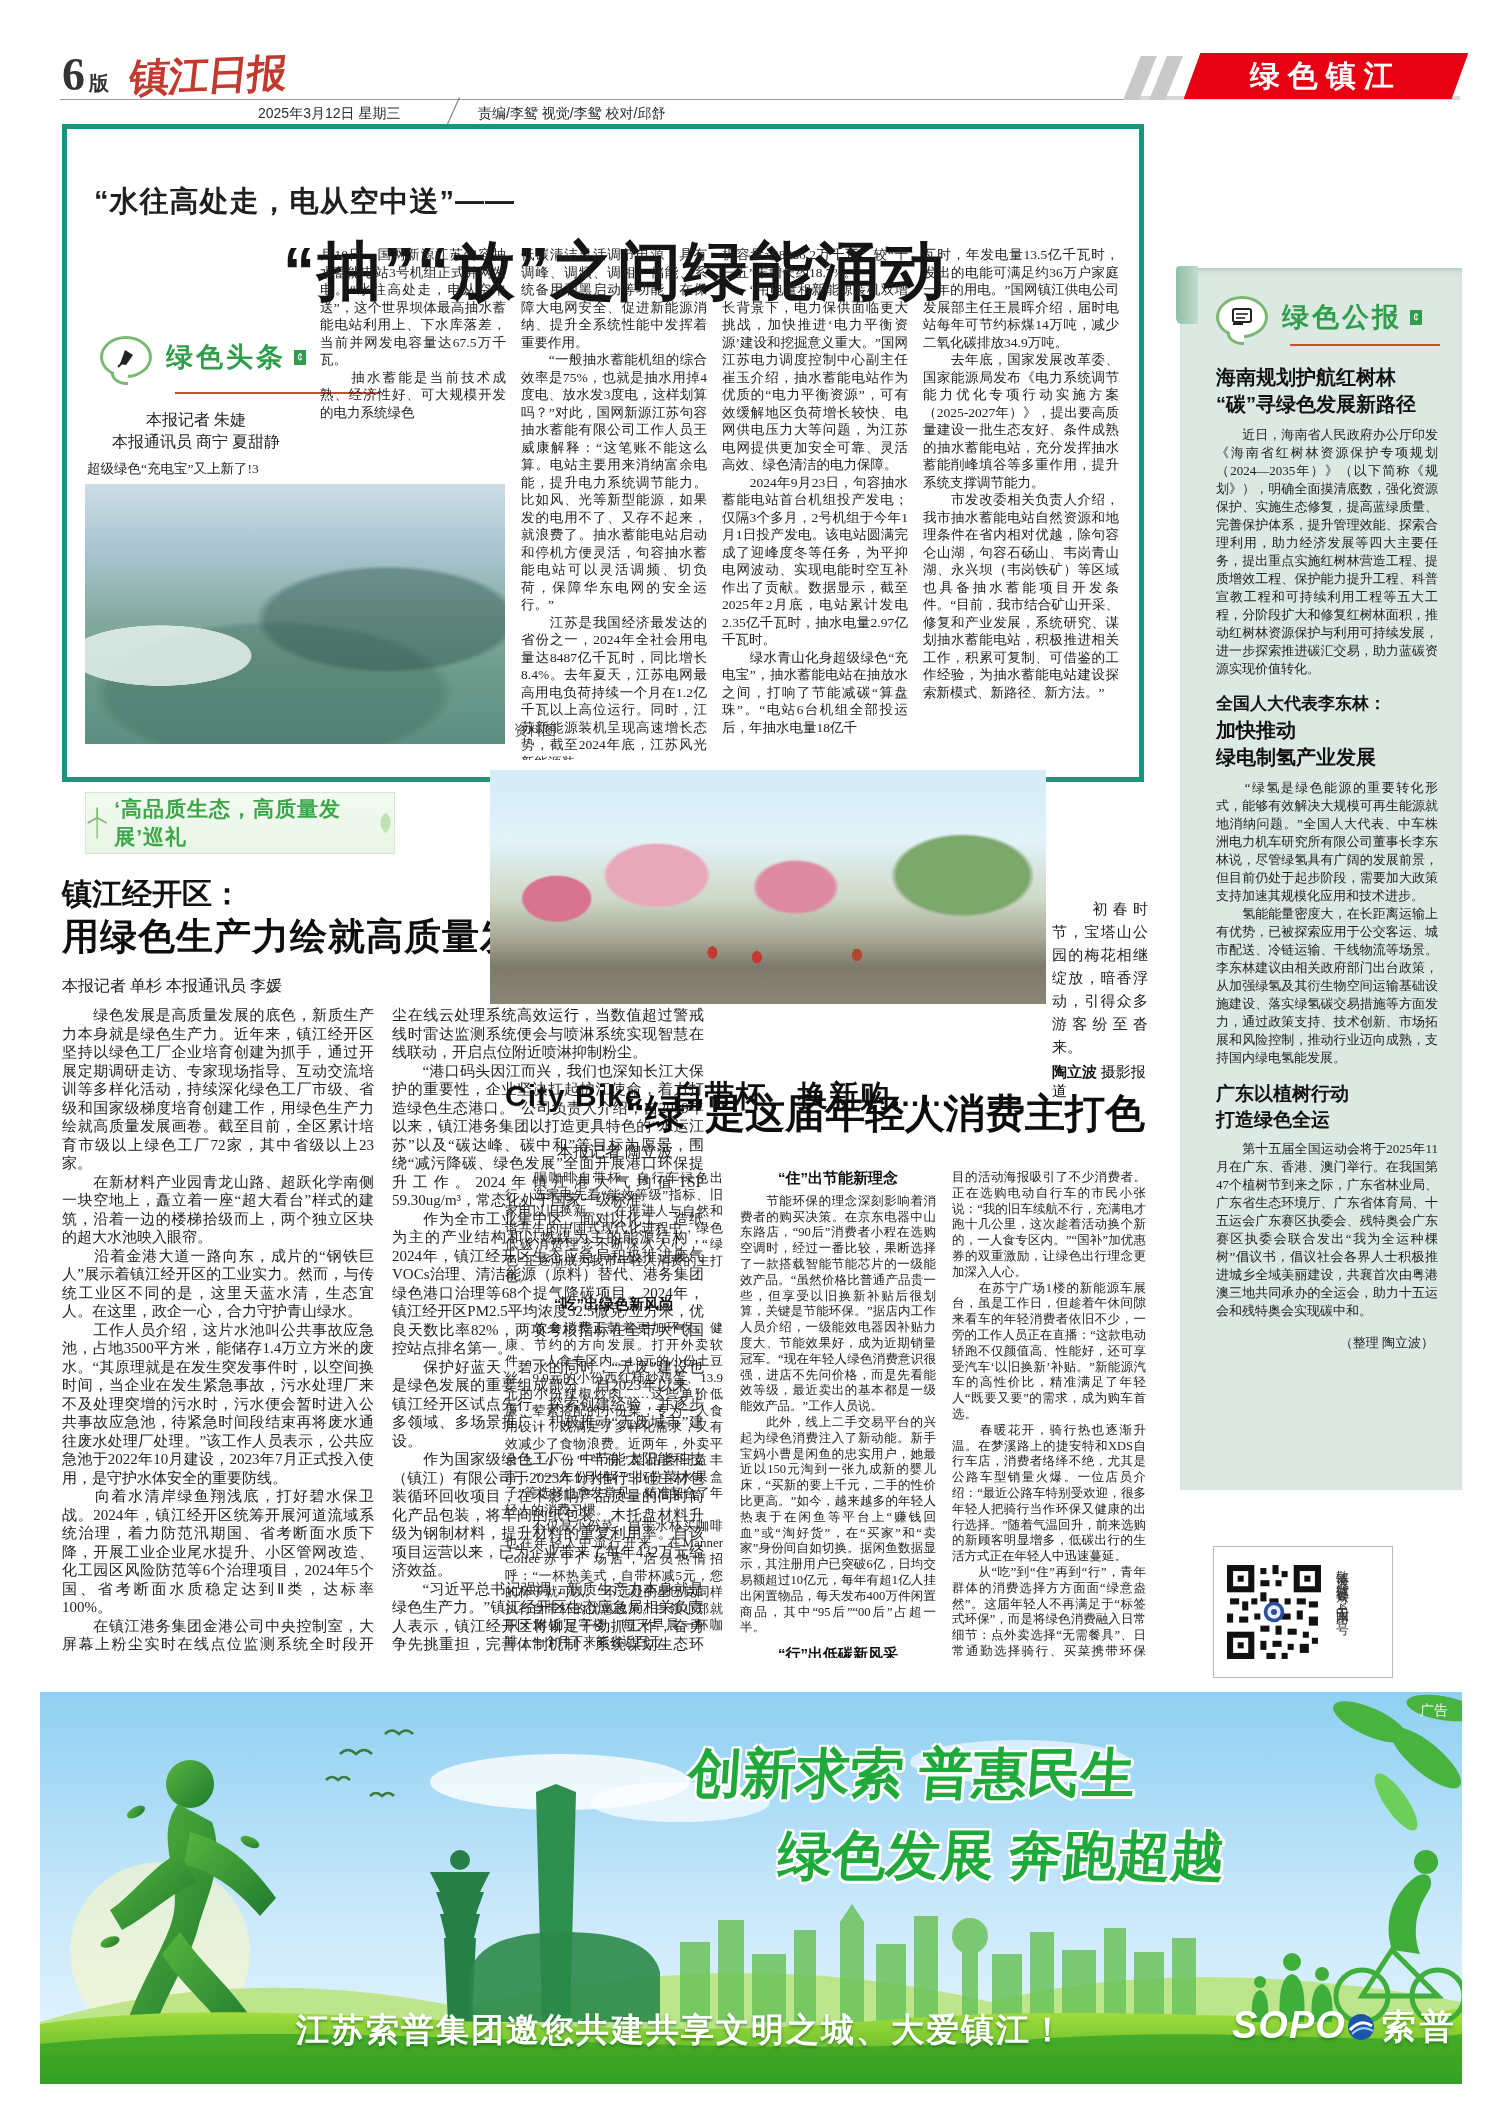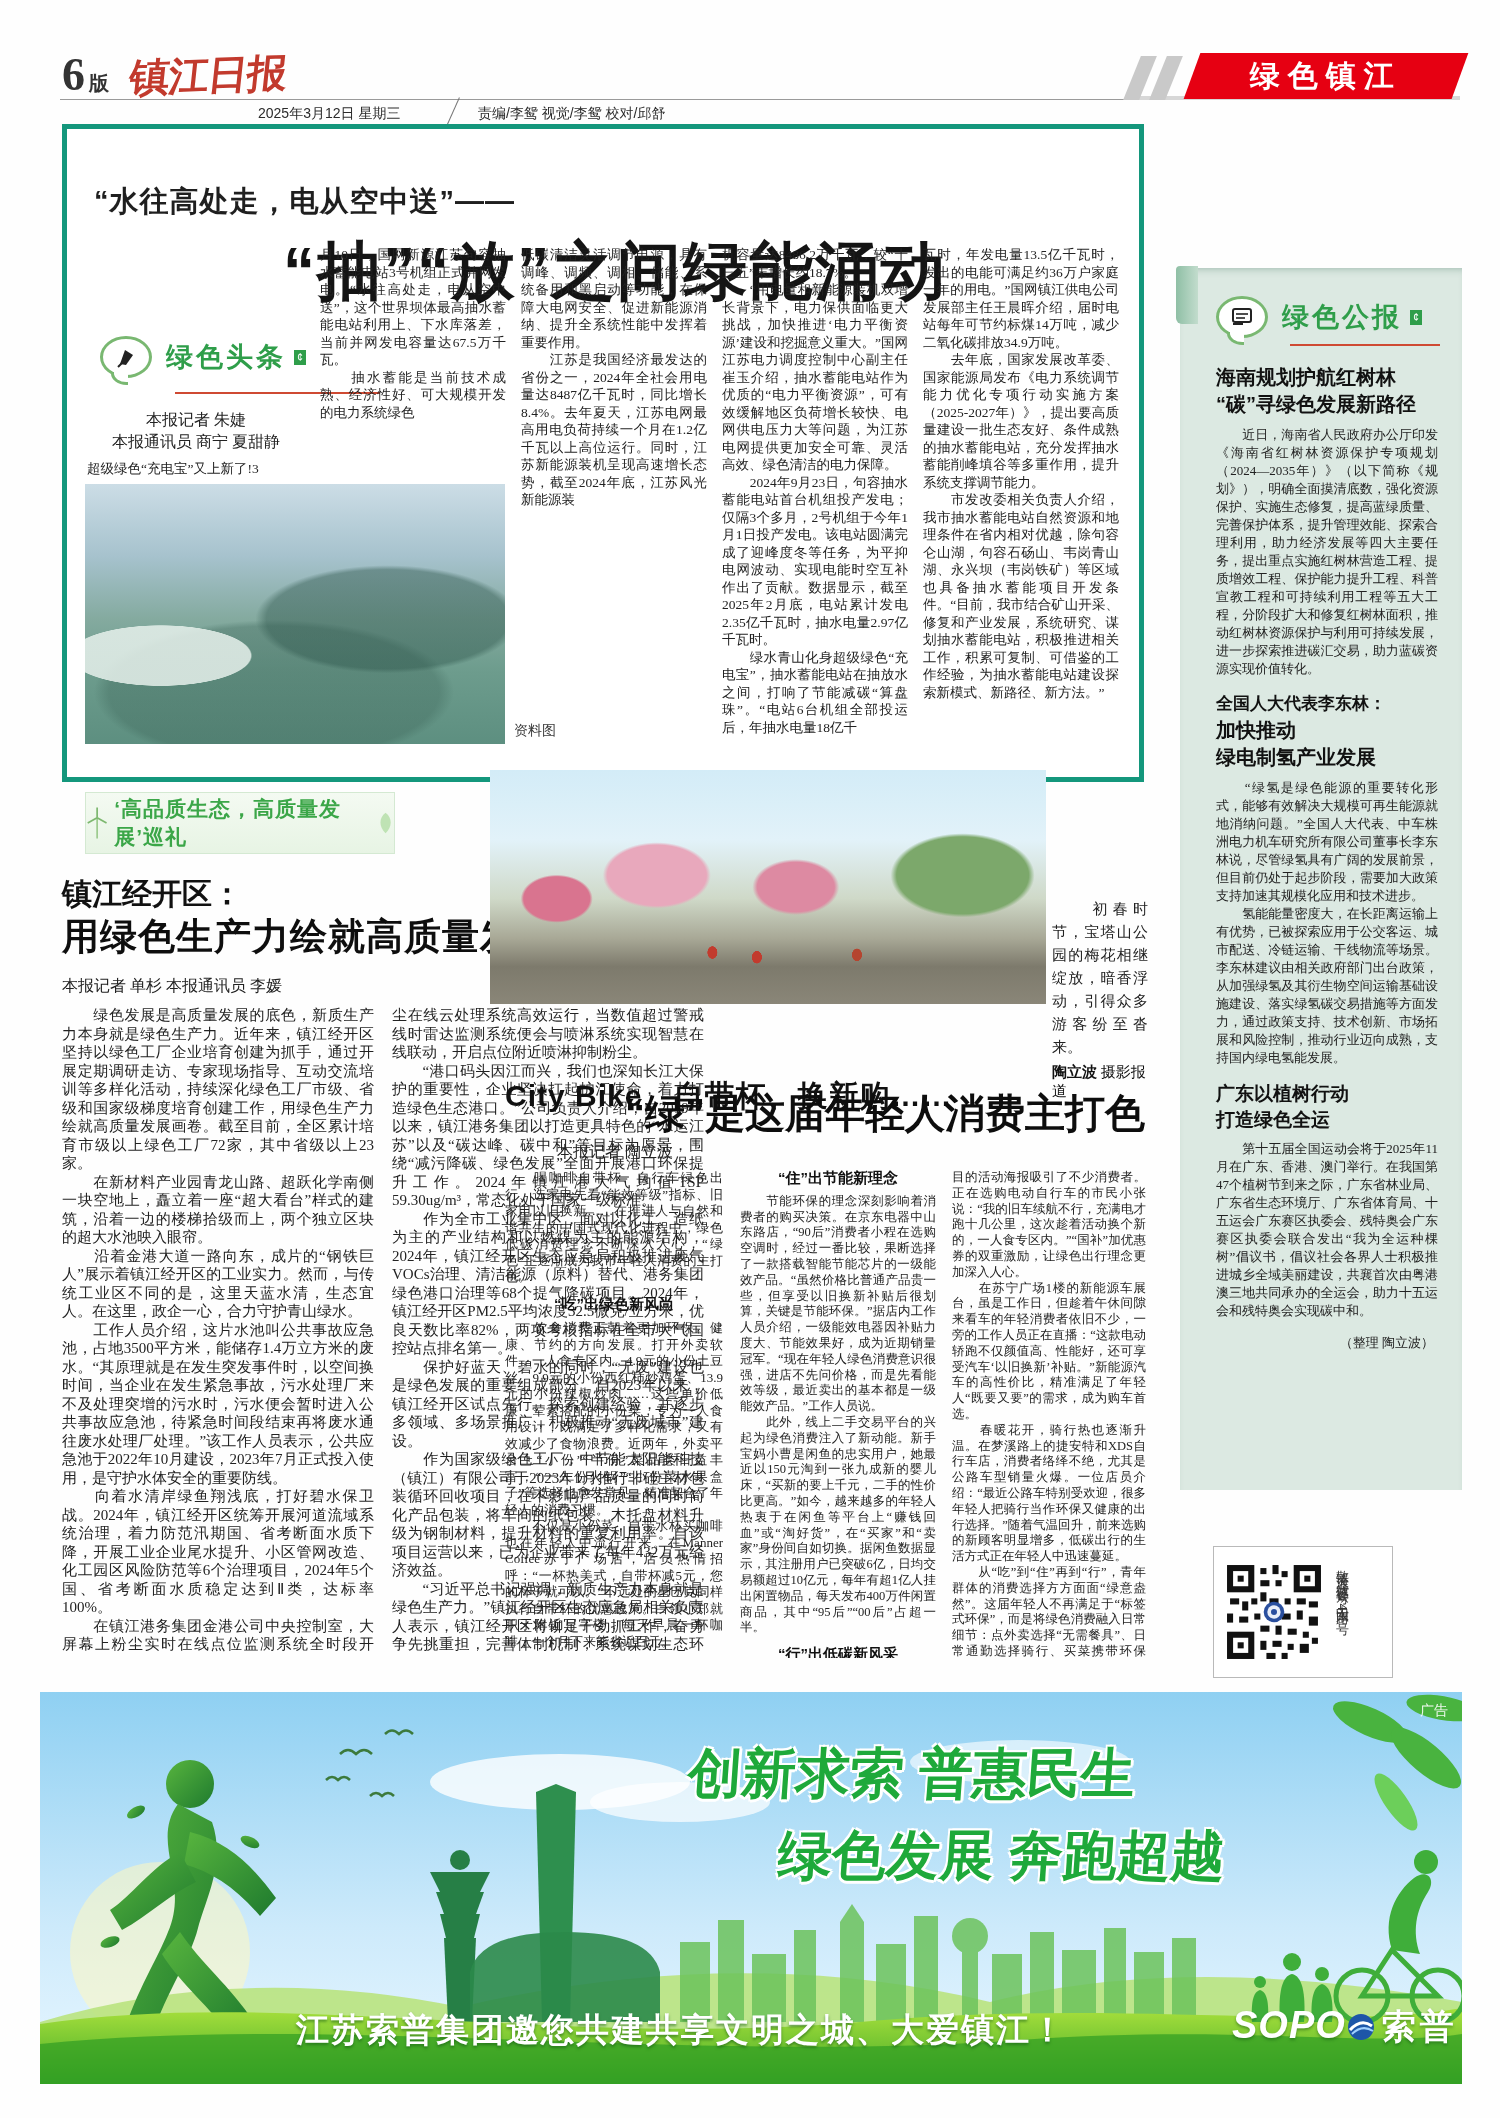--- a/index.html
+++ b/index.html
@@ -143,20 +143,21 @@
 
   <div class="abs photo1" style="left:85px;top:484px;width:420px;height:260px"></div>
   <div class="abs caption" style="left:514px;top:722px">资料图</div>
 
   <div class="abs bodycol" style="left:320px;top:246px;width:186px;height:232px">
       <p>月10日，国网新源江苏句容抽水蓄能电站3号机组正式并网发电。“水往高处走，电从空中送”，这个世界坝体最高抽水蓄能电站利用上、下水库落差，当前并网发电容量达67.5万千瓦。</p>
       <p>　　抽水蓄能是当前技术成熟、经济性好、可大规模开发的电力系统绿色</p>
     </div>
   <div class="abs bodycol" style="left:521px;top:246px;width:186px;height:514px">
       <p>低碳清洁灵活调节电源，具有调峰、调频、调相、储能、系统备用和黑启动等功能，在保障大电网安全、促进新能源消纳、提升全系统性能中发挥着重要作用。</p>
+      <p>　　“一般抽水蓄能机组的综合效率是75%，也就是抽水用掉4度电、放水发3度电，这样划算吗？”对此，国网新源江苏句容抽水蓄能有限公司工作人员王威康解释：“这笔账不能这么算。电站主要用来消纳富余电能，提升电力系统调节能力。比如风、光等新型能源，如果发的电用不了、又存不起来，就浪费了。抽水蓄能电站启动和停机方便灵活，句容抽水蓄能电站可以灵活调频、切负荷，保障华东电网的安全运行。”</p>
       <p>　　江苏是我国经济最发达的省份之一，2024年全社会用电量达8487亿千瓦时，同比增长8.4%。去年夏天，江苏电网最高用电负荷持续一个月在1.2亿千瓦以上高位运行。同时，江苏新能源装机呈现高速增长态势，截至2024年底，江苏风光新能源装</p>
     </div>
   <div class="abs bodycol" style="left:722px;top:246px;width:186px;height:514px">
       <p>机容量达8486.2万千瓦，较“十三五”末增长约18.7%。</p>
       <p>　　“用电量和新能源装机双增长背景下，电力保供面临更大挑战，加快推进‘电力平衡资源’建设和挖掘意义重大。”国网江苏电力调度控制中心副主任崔玉介绍，抽水蓄能电站作为优质的“电力平衡资源”，可有效缓解地区负荷增长较快、电网供电压力大等问题，为江苏电网提供更加安全可靠、灵活高效、绿色清洁的电力保障。</p>
       <p>　　2024年9月23日，句容抽水蓄能电站首台机组投产发电；仅隔3个多月，2号机组于今年1月1日投产发电。该电站圆满完成了迎峰度冬等任务，为平抑电网波动、实现电能时空互补作出了贡献。数据显示，截至2025年2月底，电站累计发电2.35亿千瓦时，抽水电量2.97亿千瓦时。</p>
       <p>　　绿水青山化身超级绿色“充电宝”，抽水蓄能电站在抽放水之间，打响了节能减碳“算盘珠”。“电站6台机组全部投运后，年抽水电量18亿千</p>
     </div>
   <div class="abs bodycol" style="left:923px;top:246px;width:196px;height:514px">
       <p>瓦时，年发电量13.5亿千瓦时，发出的电能可满足约36万户家庭一年的用电。”国网镇江供电公司发展部主任王晨晖介绍，届时电站每年可节约标煤14万吨，减少二氧化碳排放34.9万吨。</p>

